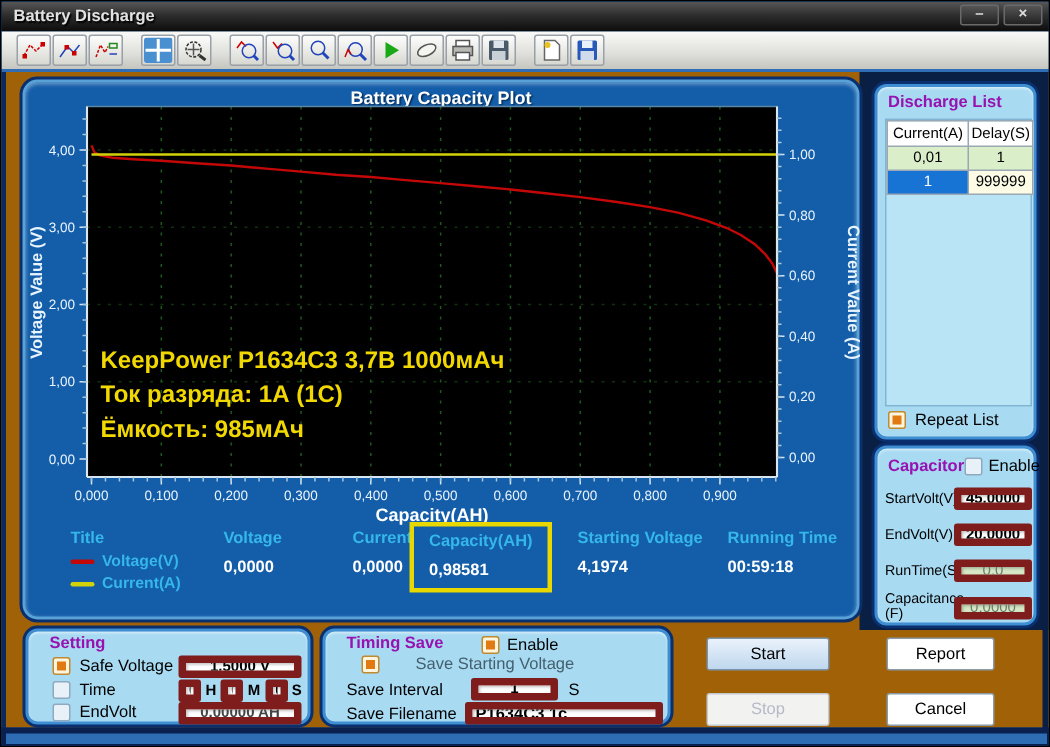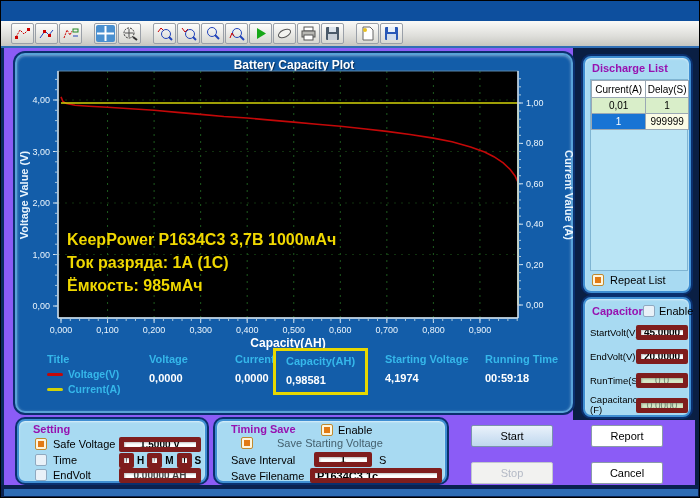--- a/index.html
+++ b/index.html
@@ -17,21 +17,21 @@
   
   .toolbar{position:absolute;left:0;top:20px;width:700px;height:27px;
     background:linear-gradient(#fafaf8,#dededa 60%,#c6c6c0);border-bottom:2px solid #2f6eb4;
     display:flex;align-items:center;padding-left:10px;}
   .tgroup{display:flex;gap:1px;margin-right:12px;}
   .tb{width:23px;height:21px;background:linear-gradient(#fdfdfc,#d8d8d2);border:1px solid #9aa0a8;
     border-radius:2px;display:flex;align-items:center;justify-content:center;padding:0;}
   .tb svg{display:block;}
 
   
-  .client{position:absolute;left:0;top:47px;width:700px;height:437px;background:#8b5cf6;}
+  .client{position:absolute;left:0;top:47px;width:700px;height:437px;background:#a16207;}
   .rightdark{position:absolute;left:572px;top:0px;width:128px;height:372px;background:#0a1f44;}
   .frame-r{position:absolute;right:0;top:47px;width:4px;height:451px;background:#0a1f44;}
   .frame-l{position:absolute;left:0;top:47px;width:3px;height:451px;background:#0a2a5c;}
   .bottomframe{position:absolute;left:0;top:484px;width:700px;height:14px;background:#0a2150;}
   .bottomframe .strip{position:absolute;left:3px;top:4px;width:694px;height:7px;background:#2e6cb4;}
 
   
   .chartpanel{position:absolute;left:14px;top:5px;width:558px;height:360px;background:#135da9;
     border:2px solid #58a2d8;border-radius:10px;box-shadow:0 0 0 2px #0a2f6e, inset 0 1px 3px rgba(255,255,255,.45);}
   .charttitle{position:absolute;left:0;top:3px;width:100%;text-align:center;color:#fff;
@@ -88,20 +88,27 @@
   .bigbtn{position:absolute;height:22px;font-size:11px;text-align:center;border-radius:2px;padding:0;}
   .bb-start{background:linear-gradient(#eaf2fb,#bfd7ee);border:1px solid #7a93ad;color:#000;}
   .bb-stop{background:#f2f2f0;border:1px solid #c2c8ce;color:#b4bac6;}
   .bb-white{background:#fff;border:1px solid #8a9aa8;color:#000;}
 </style>
 </head>
 <body>
 
 <div id="window">
 
+  <div class="titlebar">
+    <span class="ttl">Battery Discharge</span>
+    <div class="winbtns">
+      <div class="wb">–</div>
+      <div class="wb">×</div>
+    </div>
+  </div>
 
   <div class="toolbar">
     <div class="tgroup">
       <button class="tb">
           <span>
             <svg width="17" height="15">
               <polyline points="2,11 6,4 10,8 15,3" fill="none" stroke="#c00" stroke-dasharray="2 1"></polyline>
               <rect x="1" y="10" width="3" height="3" fill="#c00"></rect>
               <rect x="13" y="2" width="3" height="3" fill="#c00"></rect>
             </svg>

